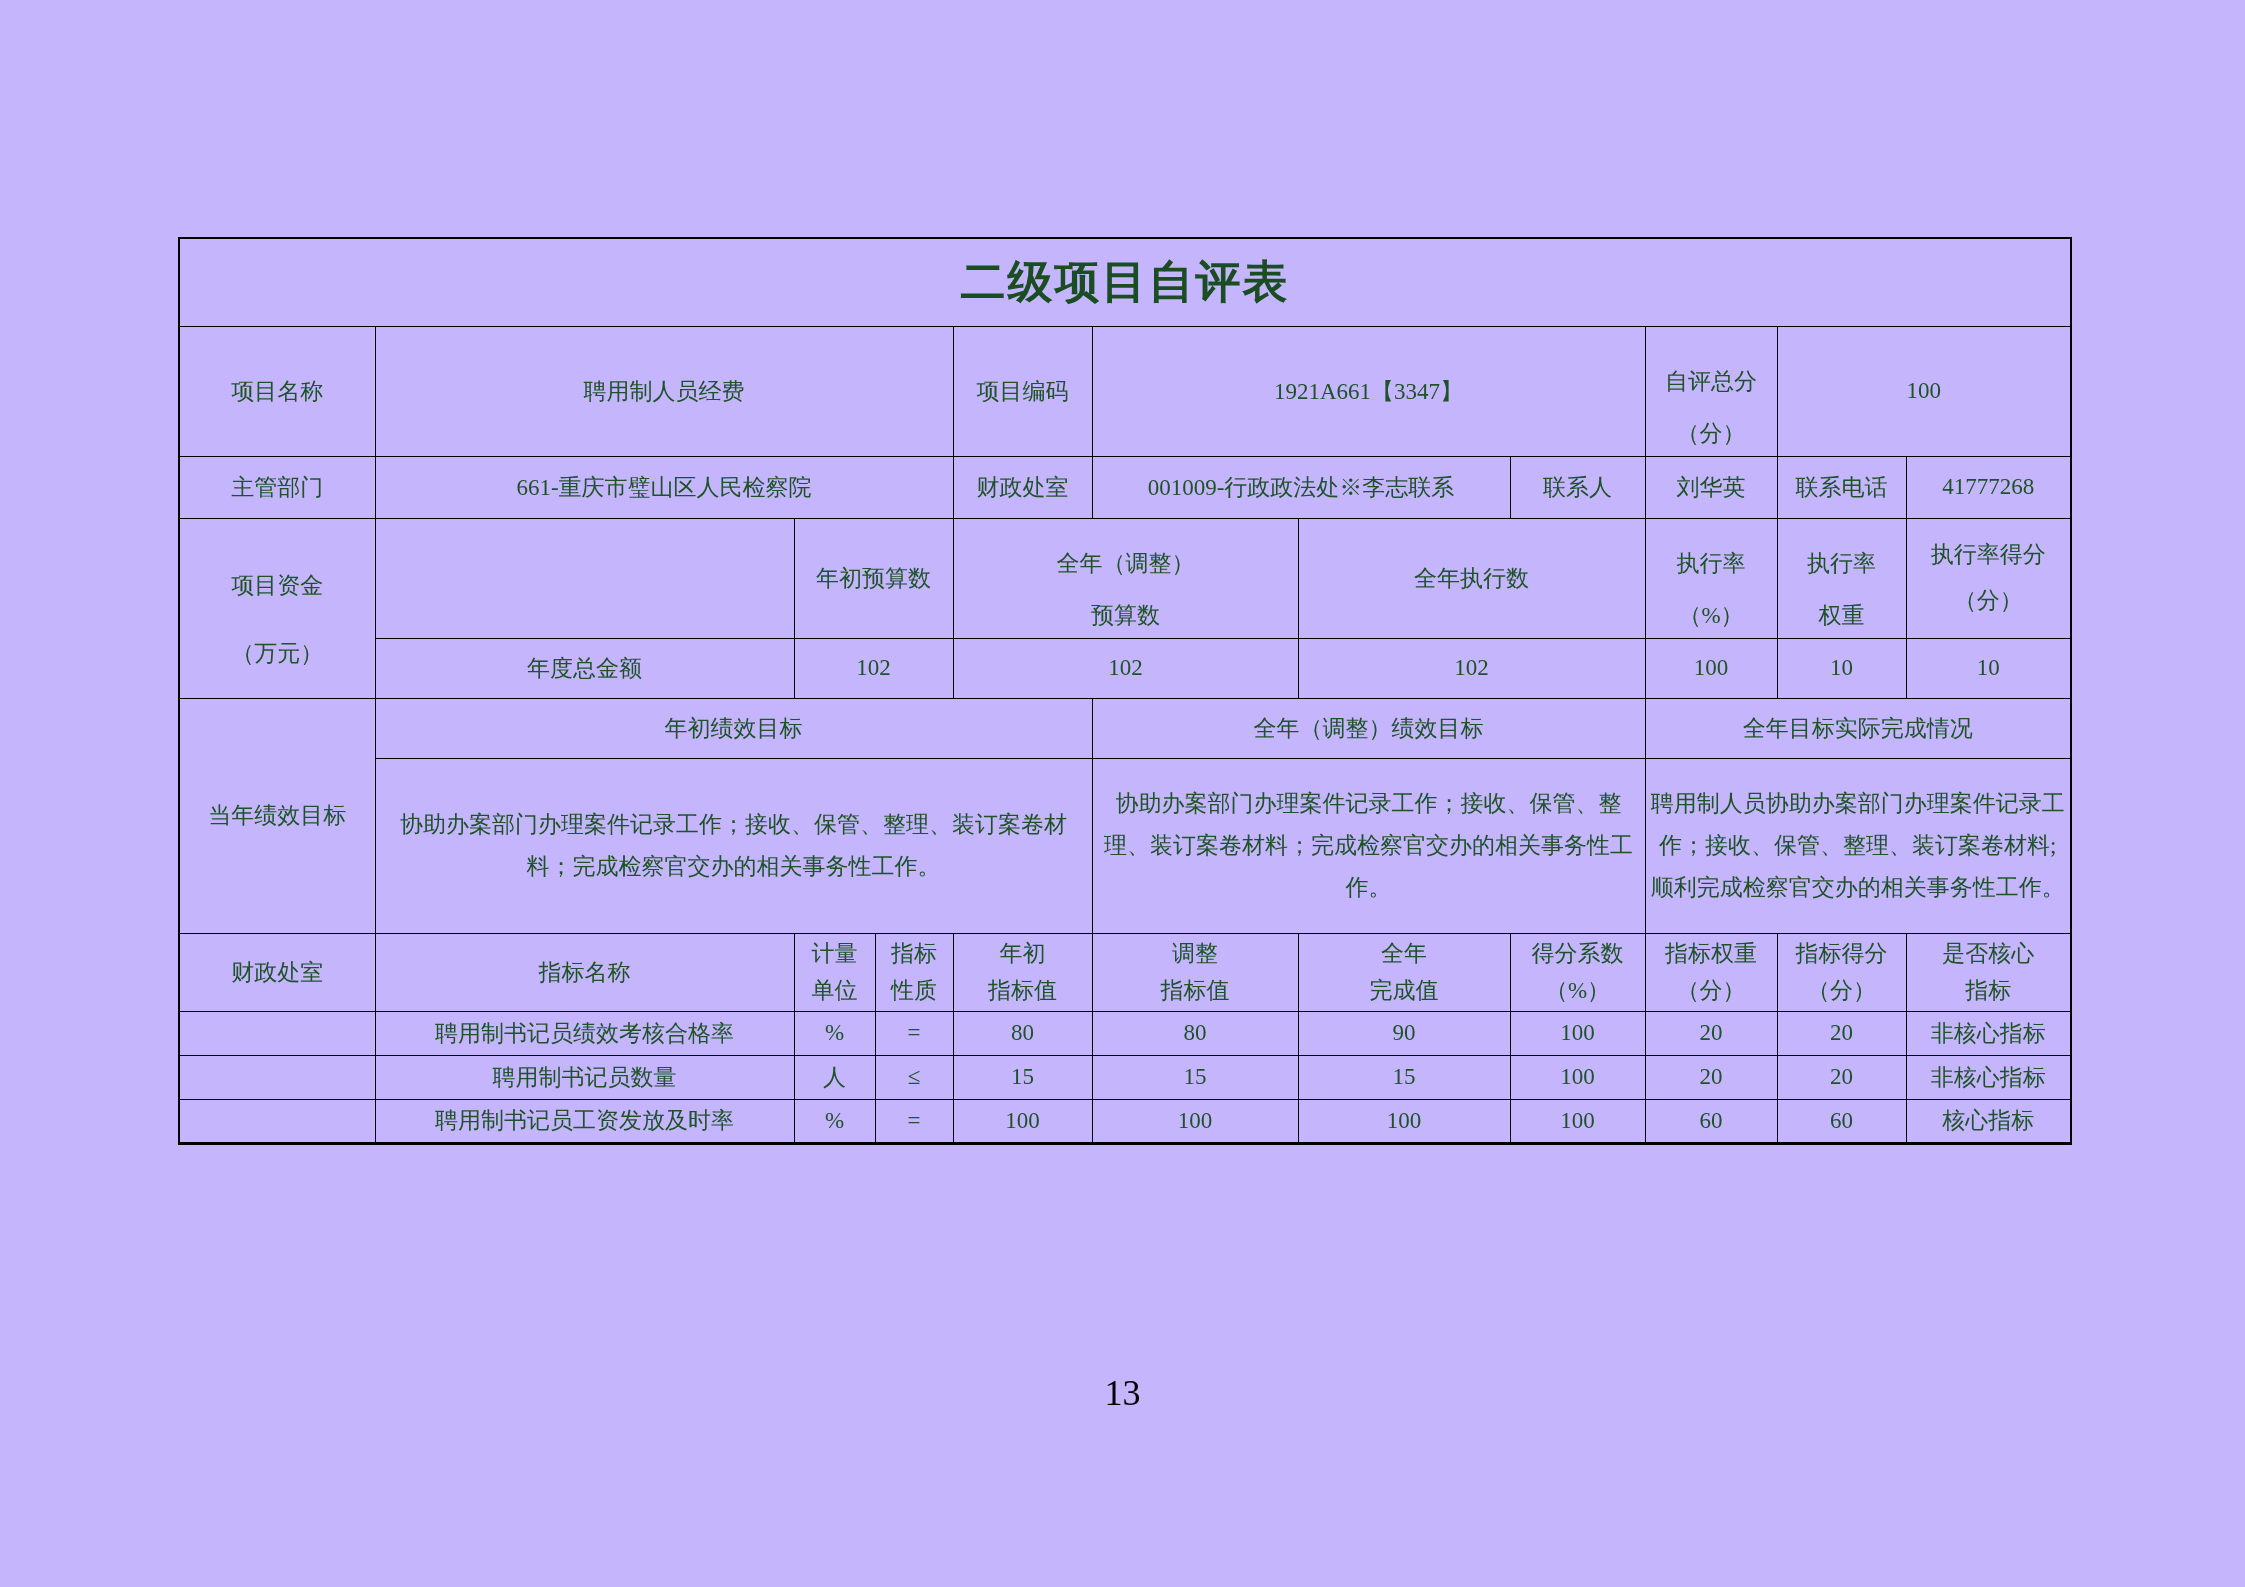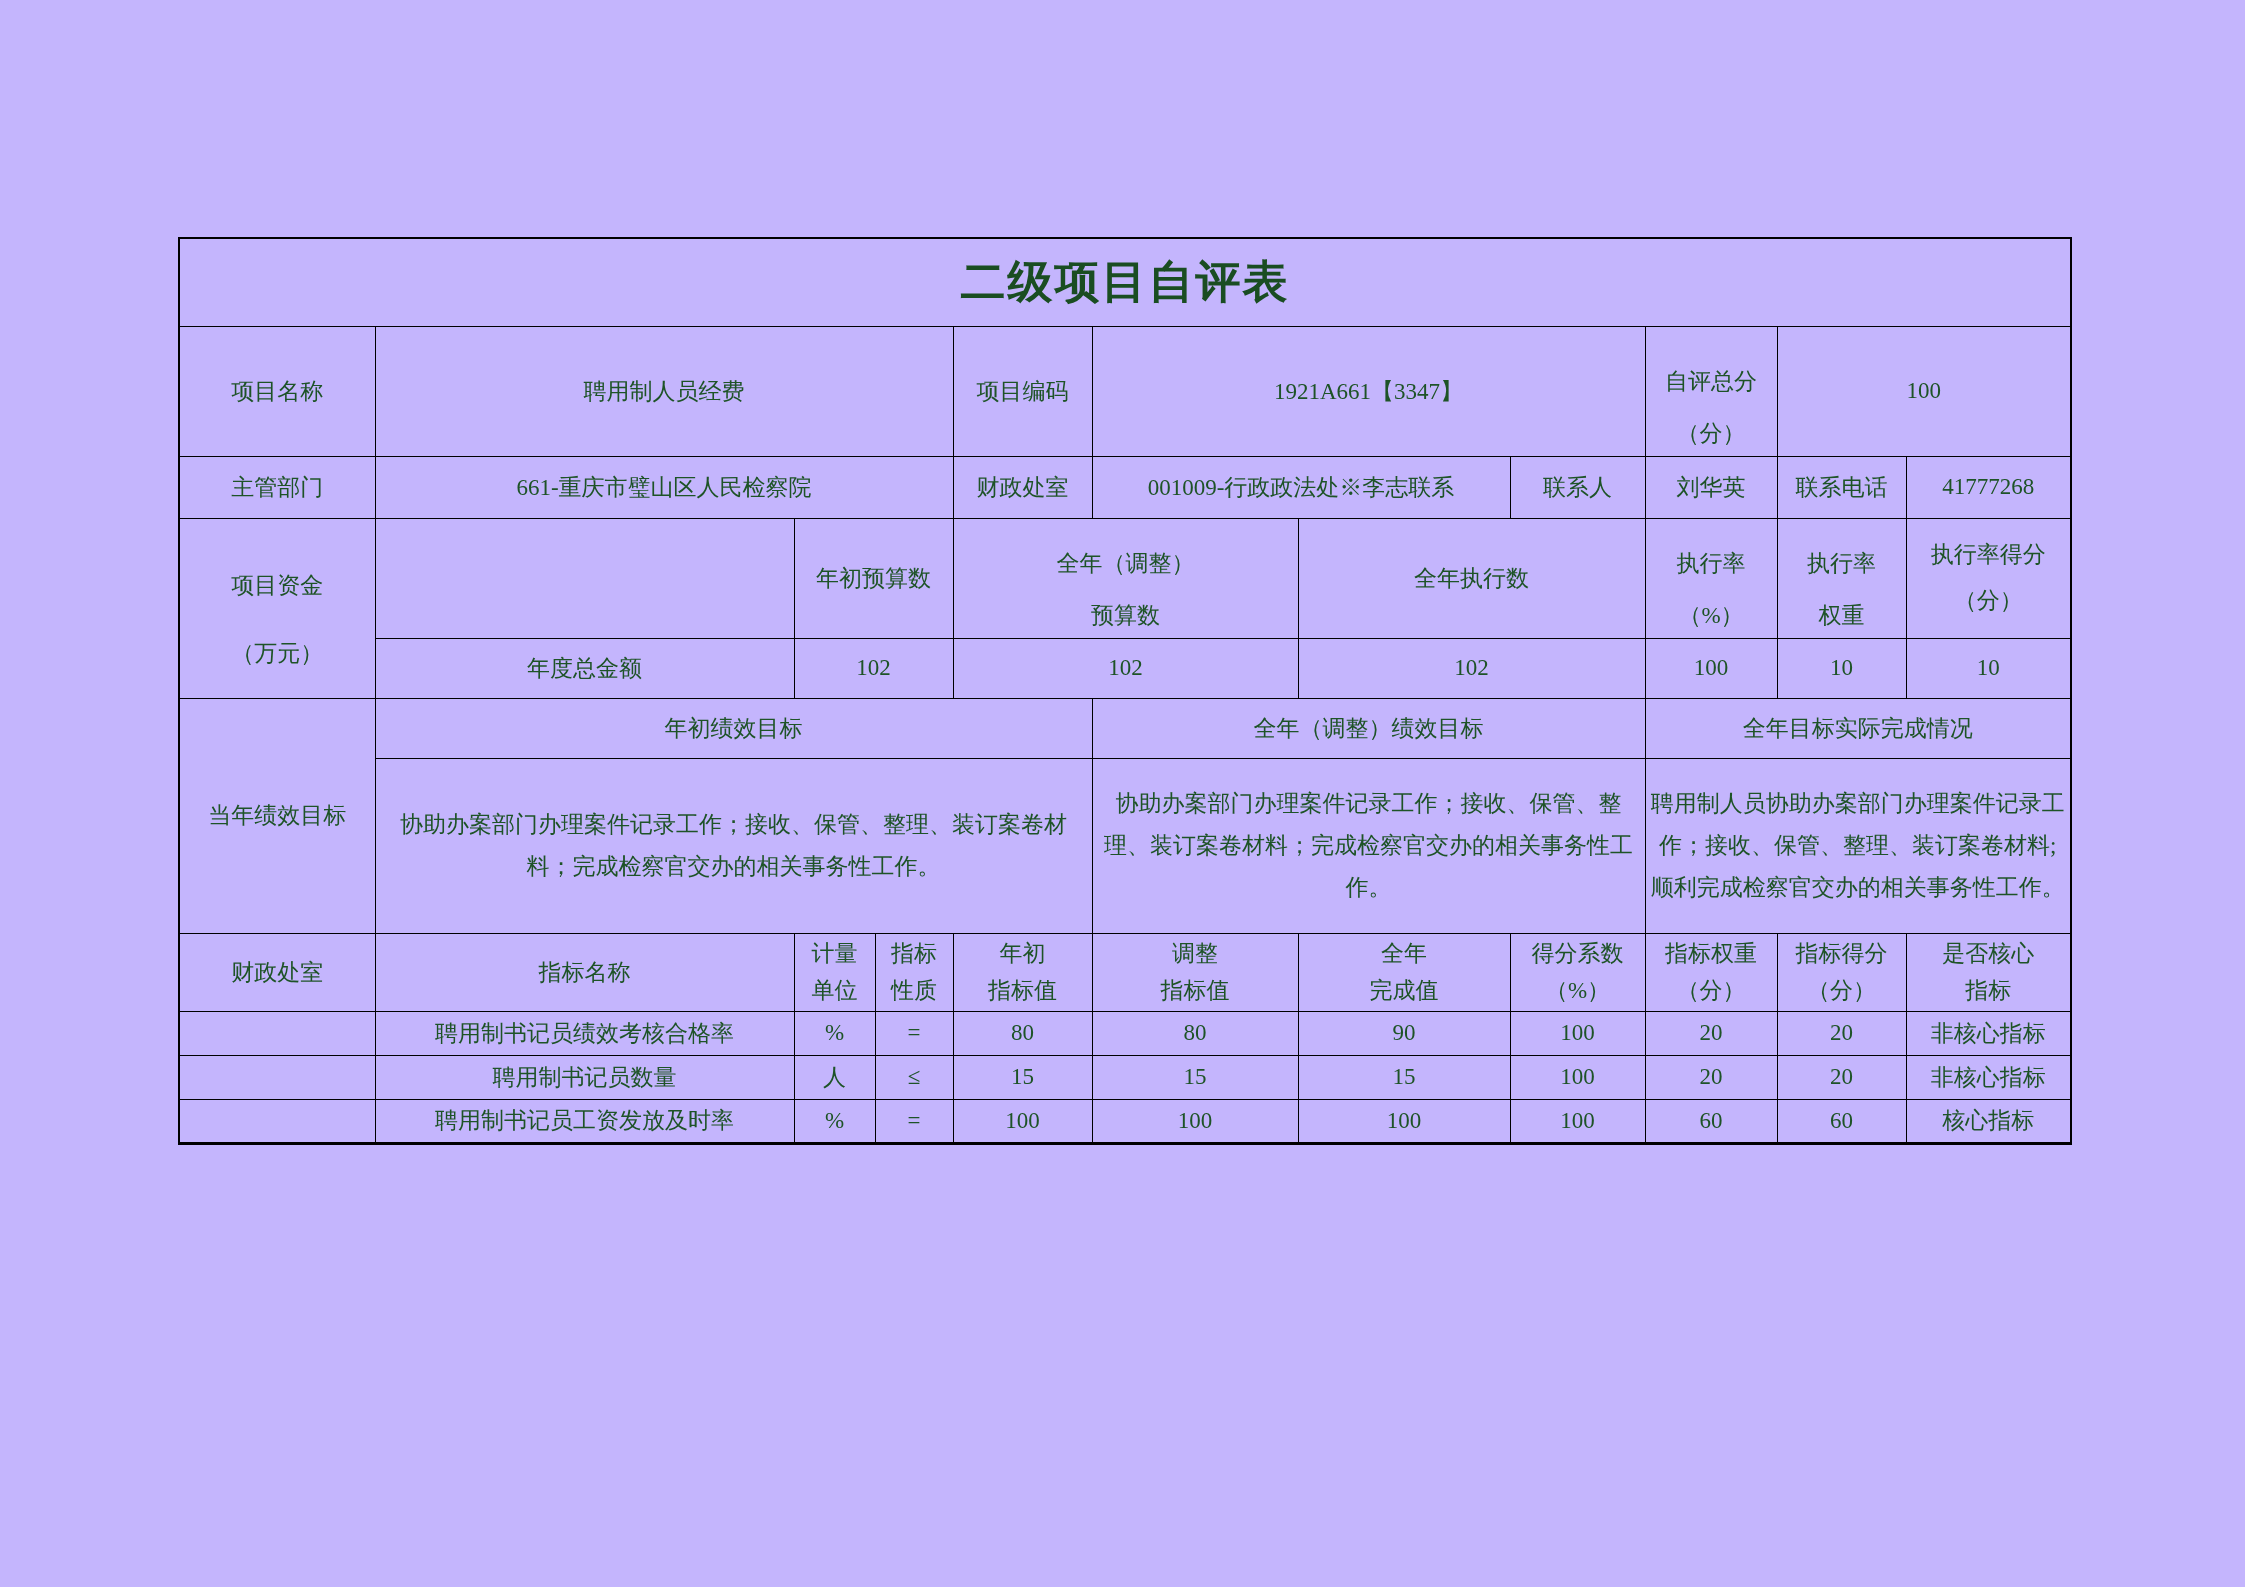--- a/index.html
+++ b/index.html
@@ -264,14 +264,15 @@
       <td>100</td>
       <td>100</td>
       <td>60</td>
       <td>60</td>
       <td>核心指标</td>
     </tr>
 
   </tbody>
     </table>
 
+  <div class="page-num">13</div>
 
 </div>
 
 </body></html>

